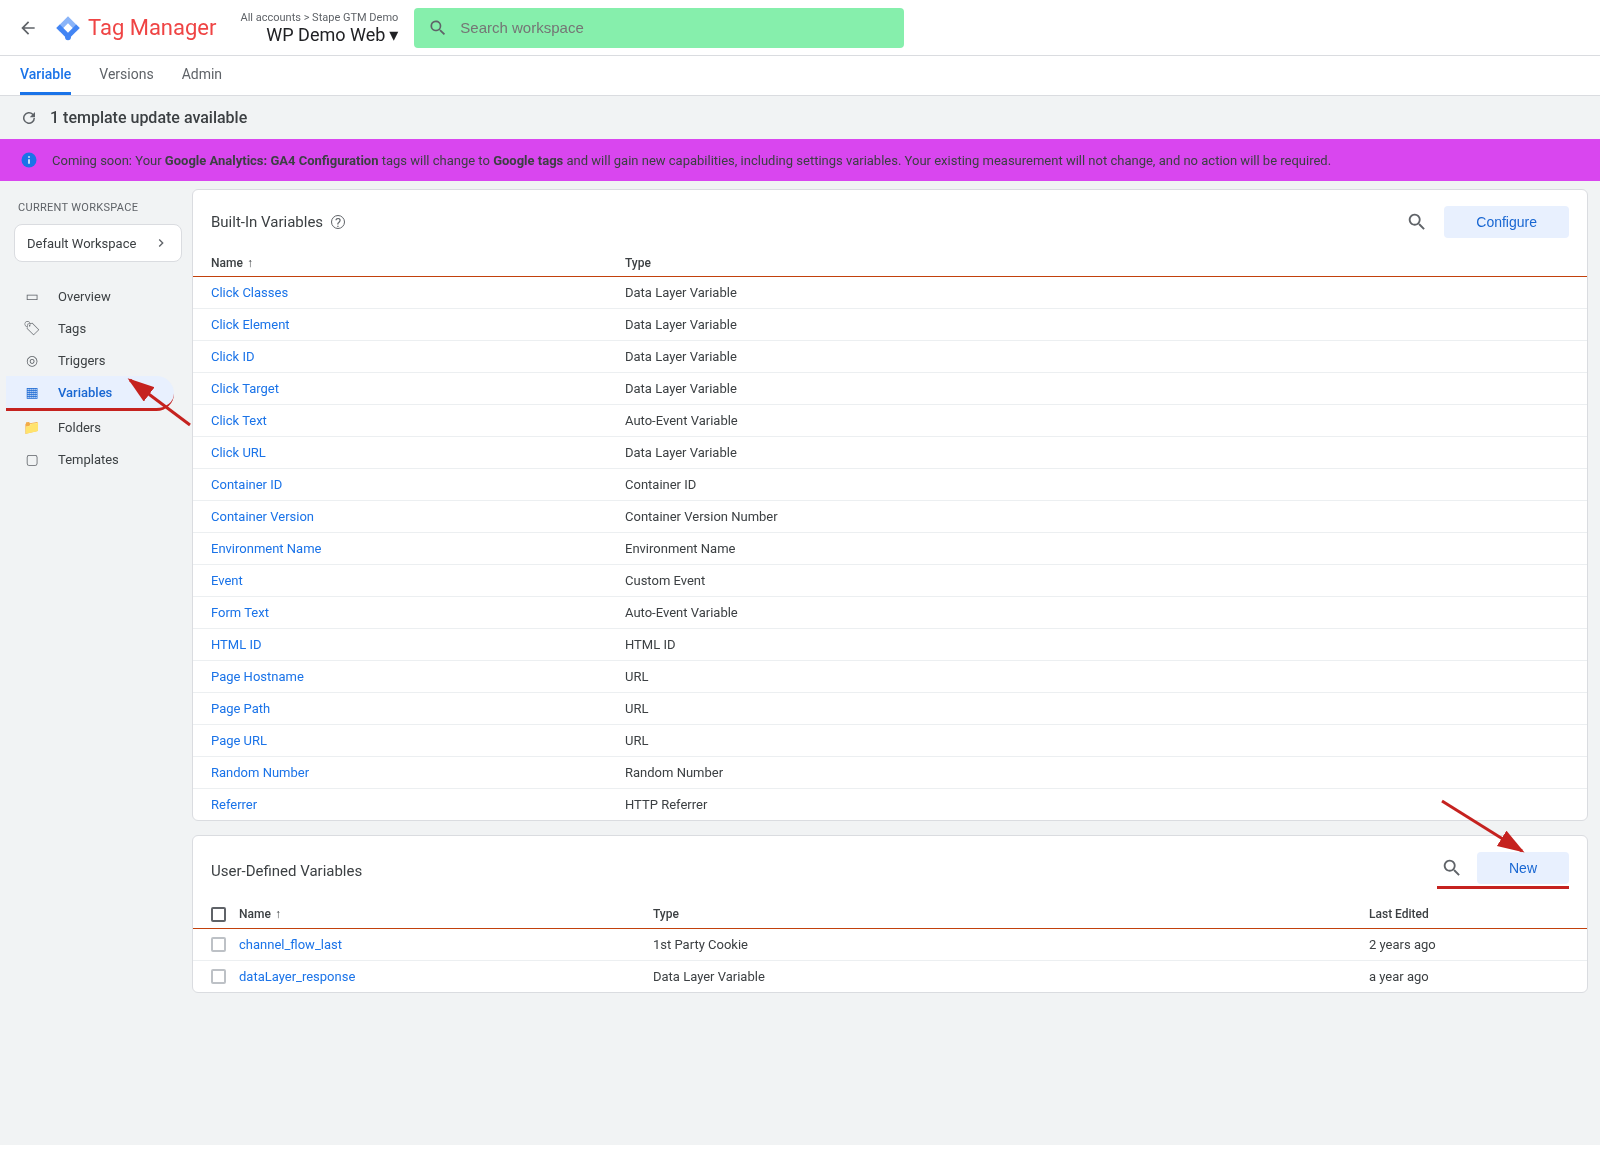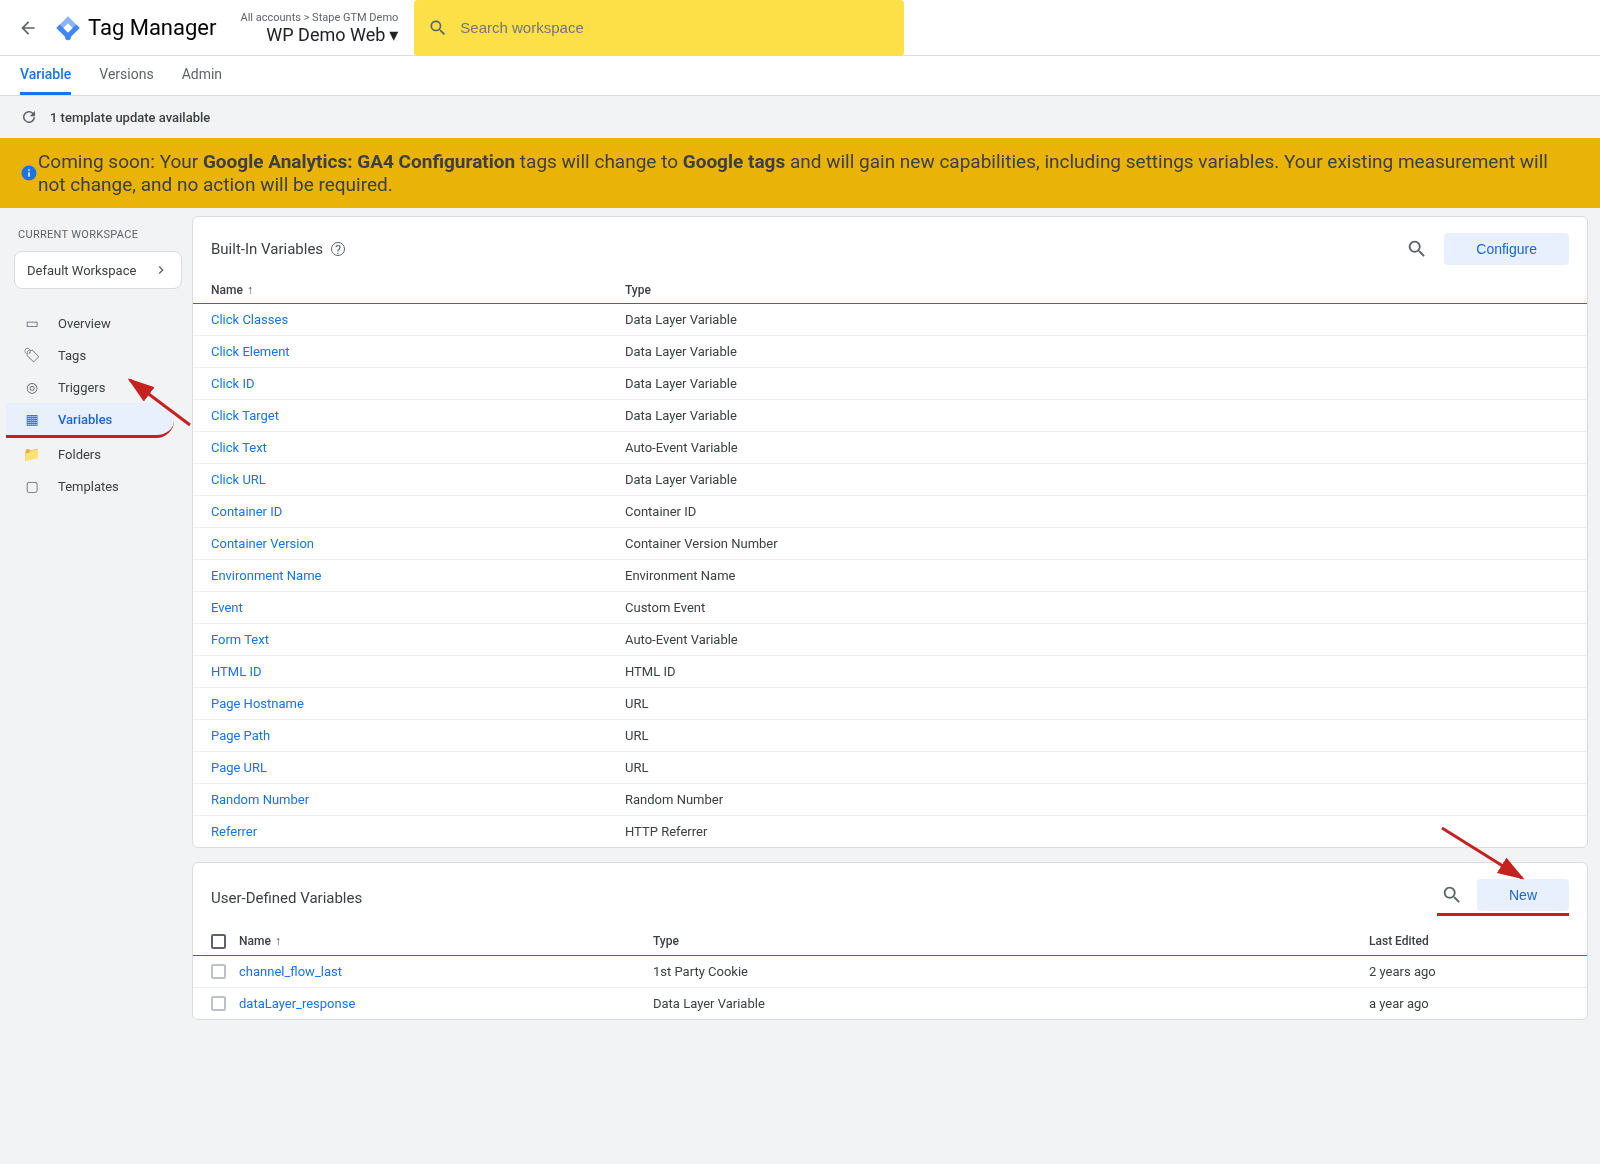--- a/index.html
+++ b/index.html
@@ -2,38 +2,38 @@
 <html><head>
   <meta charset="utf-8">
   <style>
     * { margin: 0; padding: 0; box-sizing: border-box; }
     body { font-family: 'Google Sans', Roboto, Arial, sans-serif; font-size: 14px; color: #3c4043; background: #fff; }
     
     
     .header { display: flex; align-items: center; height: 56px; border-bottom: 1px solid #dadce0; padding: 0 8px; }
     .back-arrow { padding: 10px; cursor: pointer; color: #5f6368; }
     .logo { width: 28px; height: 28px; margin: 0 6px; display: flex; align-items: center; justify-content: center; }
-    .app-title { font-size: 22px; color: #000000; margin-right: 24px; }
+    .app-title { font-size: 22px; color: #ef4444; margin-right: 24px; }
     .breadcrumb-block { display: flex; flex-direction: column; margin-right: 16px; min-width: 150px; }
     .breadcrumb-top { font-size: 11px; color: #5f6368; }
     .breadcrumb-bottom { font-size: 18px; color: #202124; display: flex; align-items: center; gap: 4px; justify-content: flex-end; }
-    .search-box { flex: 0 0 490px; display: flex; align-items: center; background: #fde047; border-radius: 4px; height: 56px; padding: 0 14px; }
+    .search-box { flex: 0 0 490px; display: flex; align-items: center; background: #86efac; border-radius: 4px; height: 40px; padding: 0 14px; }
     .search-box input { border: none; background: transparent; outline: none; font-size: 15px; margin-left: 12px; width: 100%; color: #5f6368; }
     
     
     .tabs { display: flex; gap: 28px; padding: 0 20px; border-bottom: 1px solid #dadce0; height: 40px; align-items: stretch; }
     .tab { display: flex; align-items: center; color: #5f6368; font-size: 14px; cursor: pointer; border-bottom: 3px solid transparent; }
     .tab.active { color: #1a73e8; border-bottom-color: #1a73e8; font-weight: 500; }
     
     
-    .update-bar { display: flex; align-items: center; padding: 12px 20px; background: #f1f3f4; gap: 12px; font-size: 13px; font-weight: 500; }
+    .update-bar { display: flex; align-items: center; padding: 12px 20px; background: #f1f3f4; gap: 12px; font-size: 16px; font-weight: 500; }
     .refresh-icon { color: #5f6368; }
     
     
-    .info-bar { display: flex; align-items: center; padding: 12px 20px; background: #eab308; font-size: 19px; color: #3c4043; }
+    .info-bar { display: flex; align-items: center; padding: 12px 20px; background: #d946ef; gap: 14px; font-size: 13px; color: #3c4043; }
     .info-icon { color: #1a73e8; }
     
     
     .main { display: flex; background: #f1f3f4; min-height: calc(100vh - 200px); }
     
     
     .sidebar { width: 190px; padding: 16px 0 16px 6px; flex-shrink: 0; }
     .sidebar-label { font-size: 11px; color: #5f6368; padding: 4px 12px 10px; letter-spacing: 0.3px; }
     .workspace-select { background: #fff; border: 1px solid #dadce0; border-radius: 8px; padding: 10px 12px; margin: 0 8px 18px 8px; display: flex; justify-content: space-between; align-items: center; font-size: 13px; color: #3c4043; cursor: pointer; }
     .sidebar-item { display: flex; align-items: center; gap: 16px; padding: 8px 16px; color: #3c4043; font-size: 13px; cursor: pointer; border-radius: 0 18px 18px 0; margin-right: 16px; }

